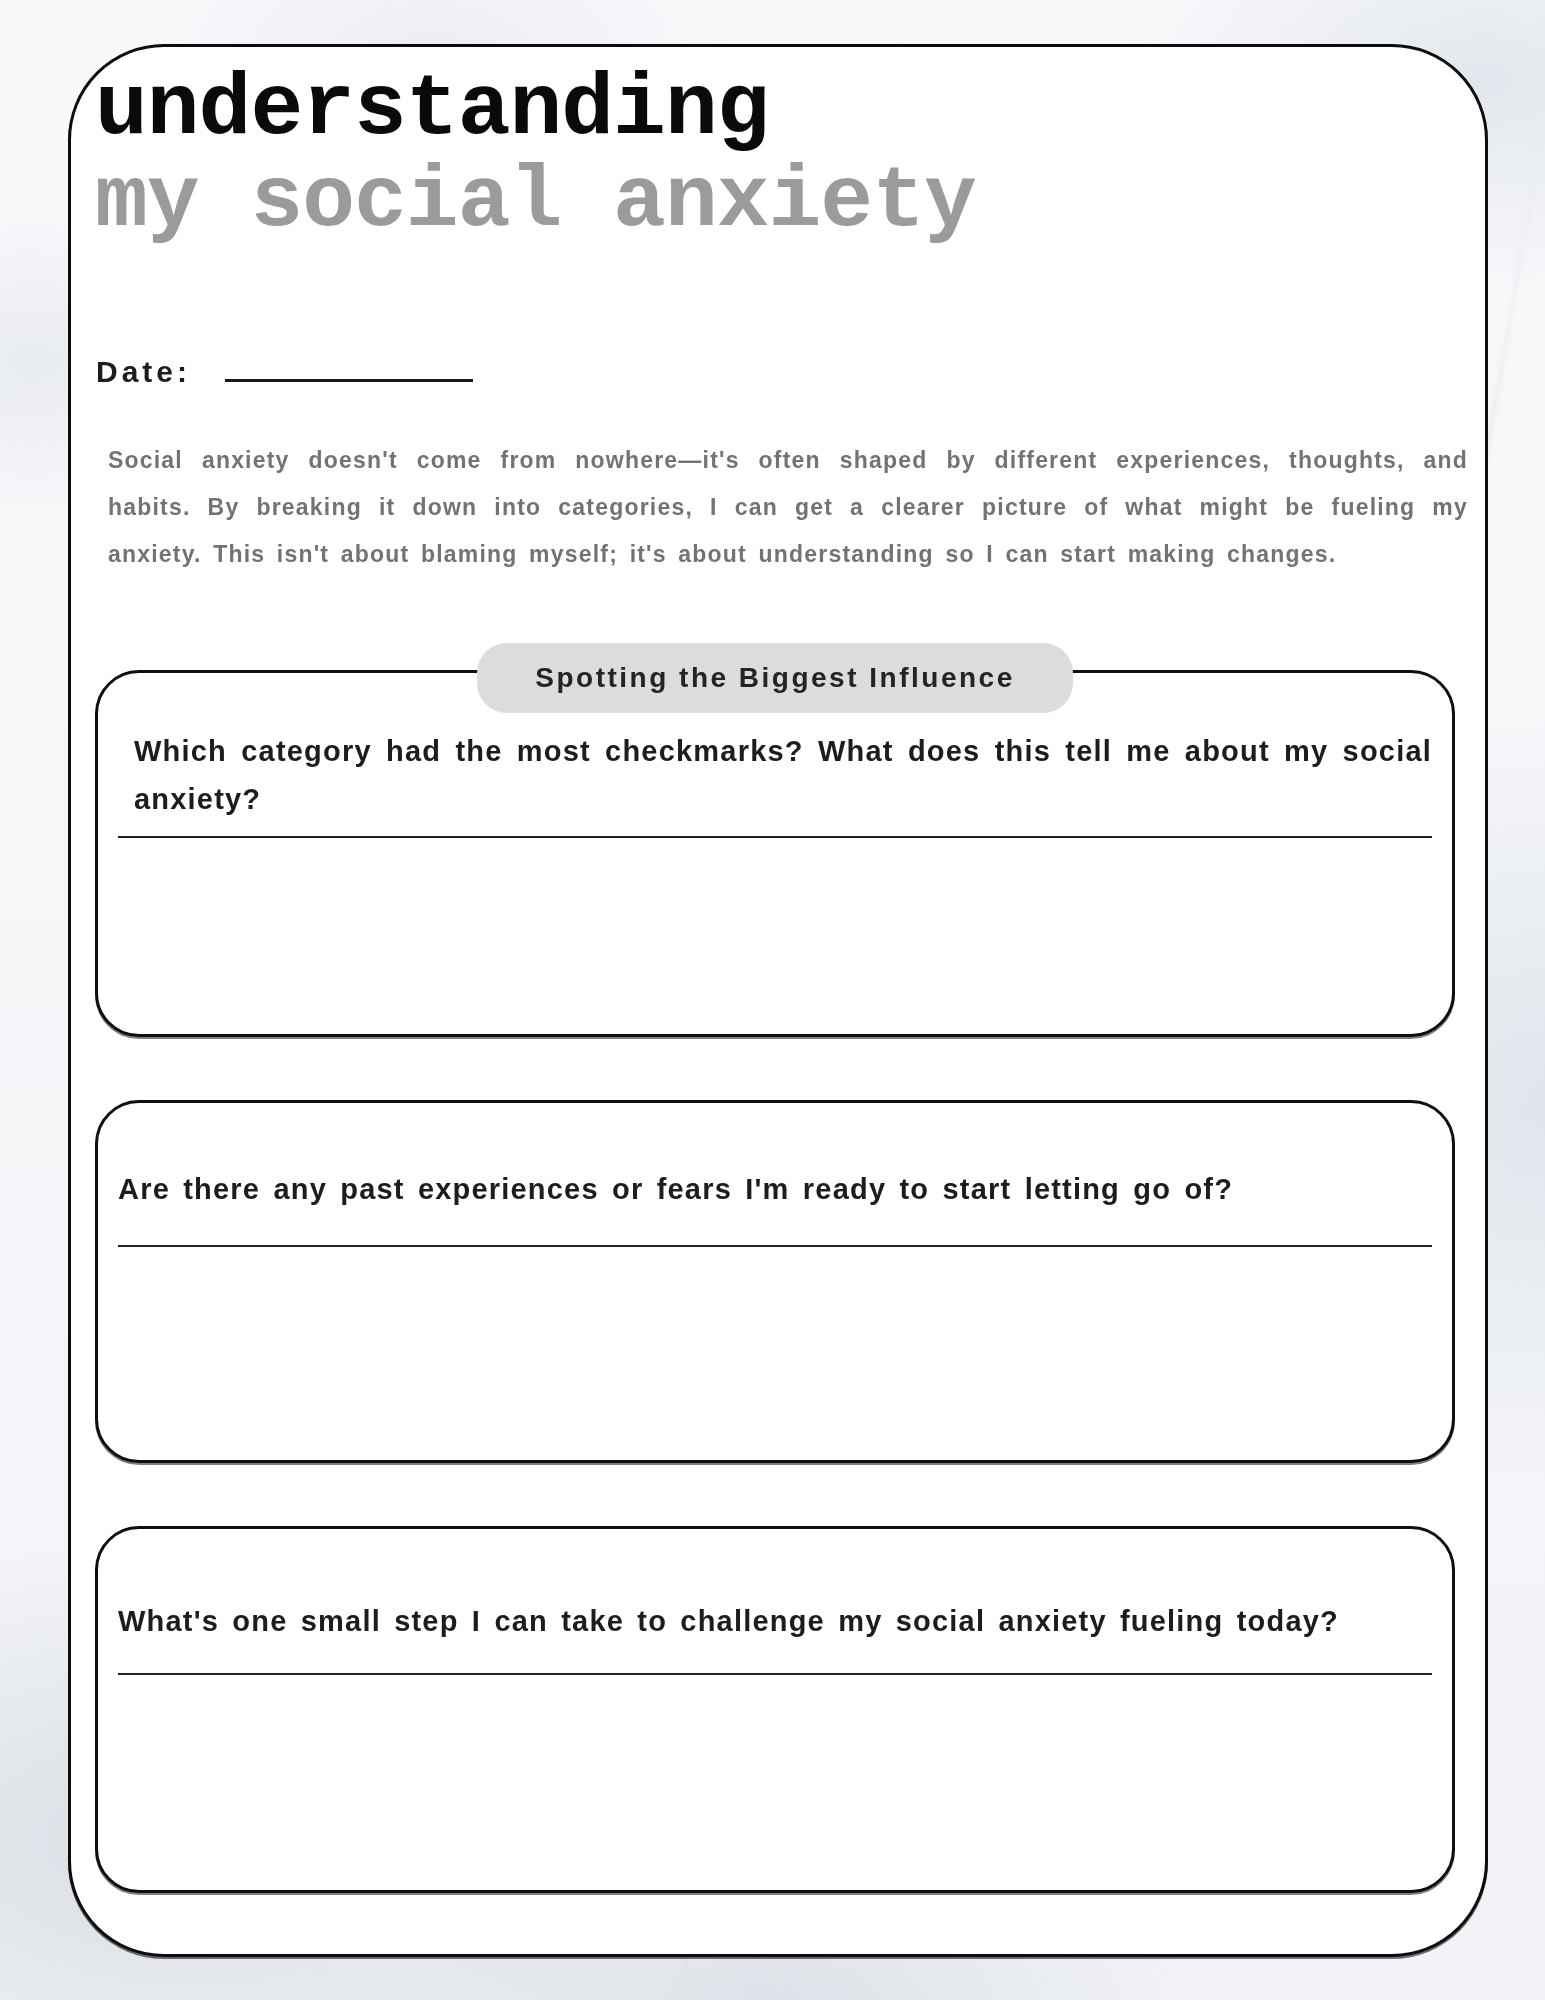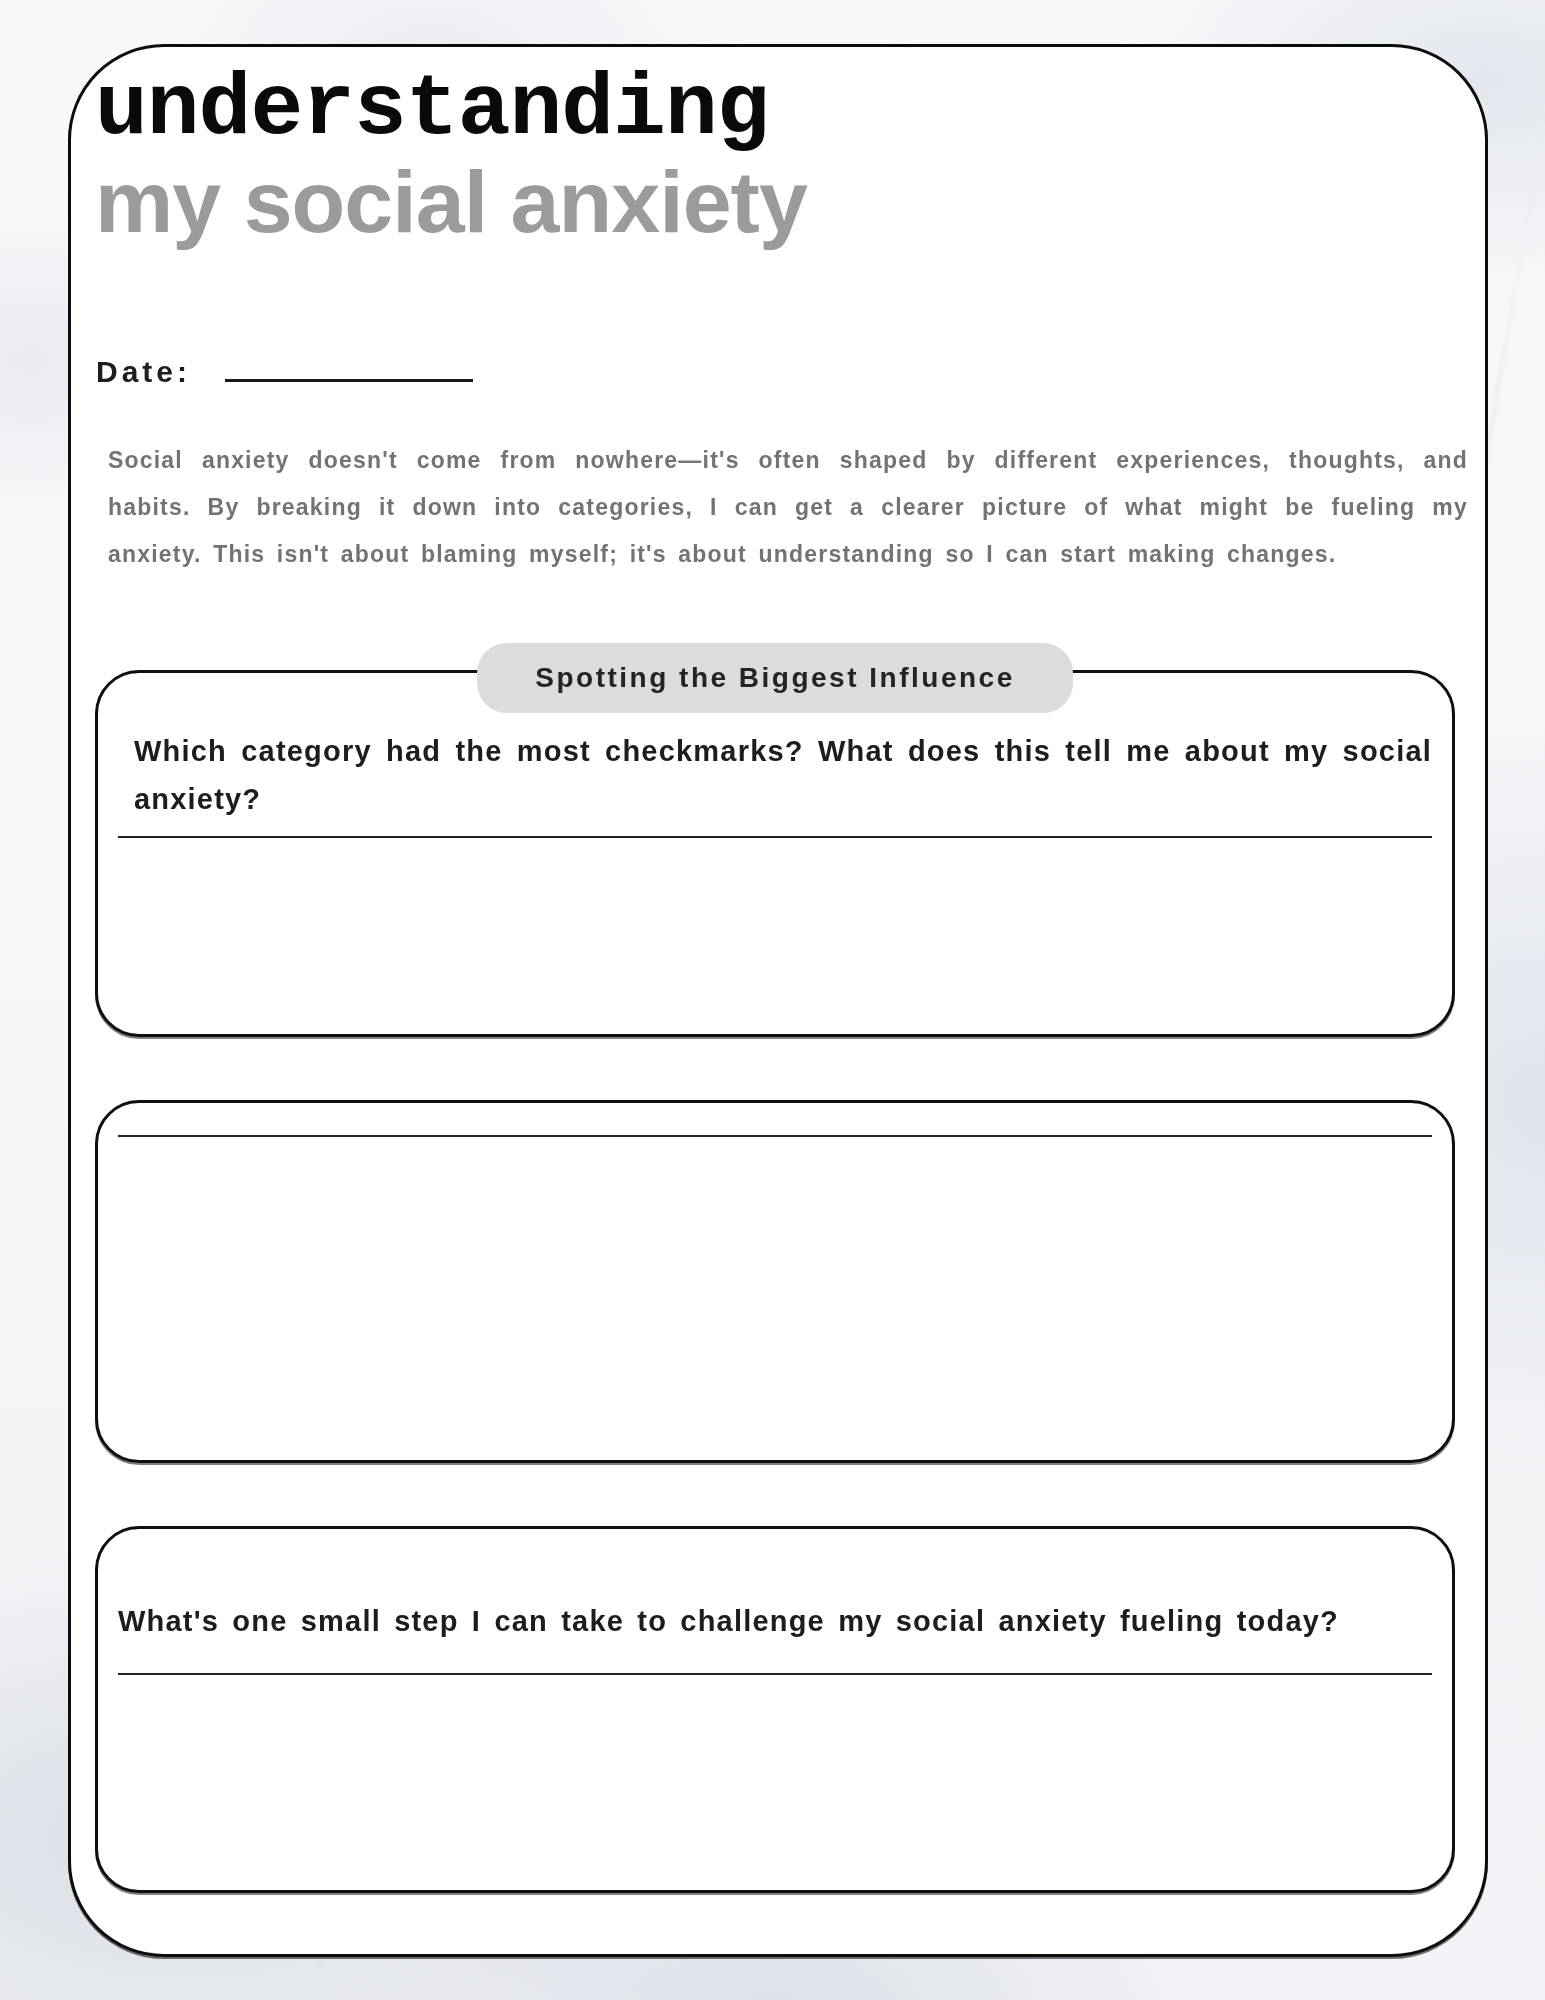--- a/index.html
+++ b/index.html
@@ -42,21 +42,21 @@
   }
 
   .title-1 {
     position:absolute; left:95px; top:66px;
     font-family:Liberation Mono, monospace;
     font-weight:800; font-size:88px; line-height:1.0;
     letter-spacing:-1px; color:#0a0a0a;
   }
   .title-2 {
     position:absolute; left:95px; top:158px;
-    font-family:Liberation Sans, sans-serif;
+    font-family:Liberation Mono, monospace;
     font-weight:800; font-size:88px; line-height:1.0;
     letter-spacing:-1px; color:#9b9b9b;
   }
 
   .date-row { position:absolute; left:96px; top:348px; font-size:30px; color:#222; }
   .date-label { letter-spacing:4px; color:#1d1d1d; }
   .date-line {
     display:inline-block; width:248px; margin-left:34px;
     border-bottom:3px solid #1a1a1a; height:34px; vertical-align:baseline;
   }
@@ -133,20 +133,21 @@
 <div class="section section-1">
   <div class="pill">
     <span class="pill-text">Spotting the Biggest Influence</span>
   </div>
   <p class="question">Which category had the most checkmarks? What does this tell me about my social anxiety?</p>
   <div class="answer-line"></div>
   <div class="answer-space"></div>
 </div>
 
 <div class="section section-2">
+  <p class="question">Are there any past experiences or fears I'm ready to start letting go of?</p>
   <div class="answer-line"></div>
   <div class="answer-space"></div>
 </div>
 
 <div class="section section-3">
   <p class="question">What's one small step I can take to challenge my social anxiety fueling today?</p>
   <div class="answer-line"></div>
   <div class="answer-space"></div>
 </div>
 

